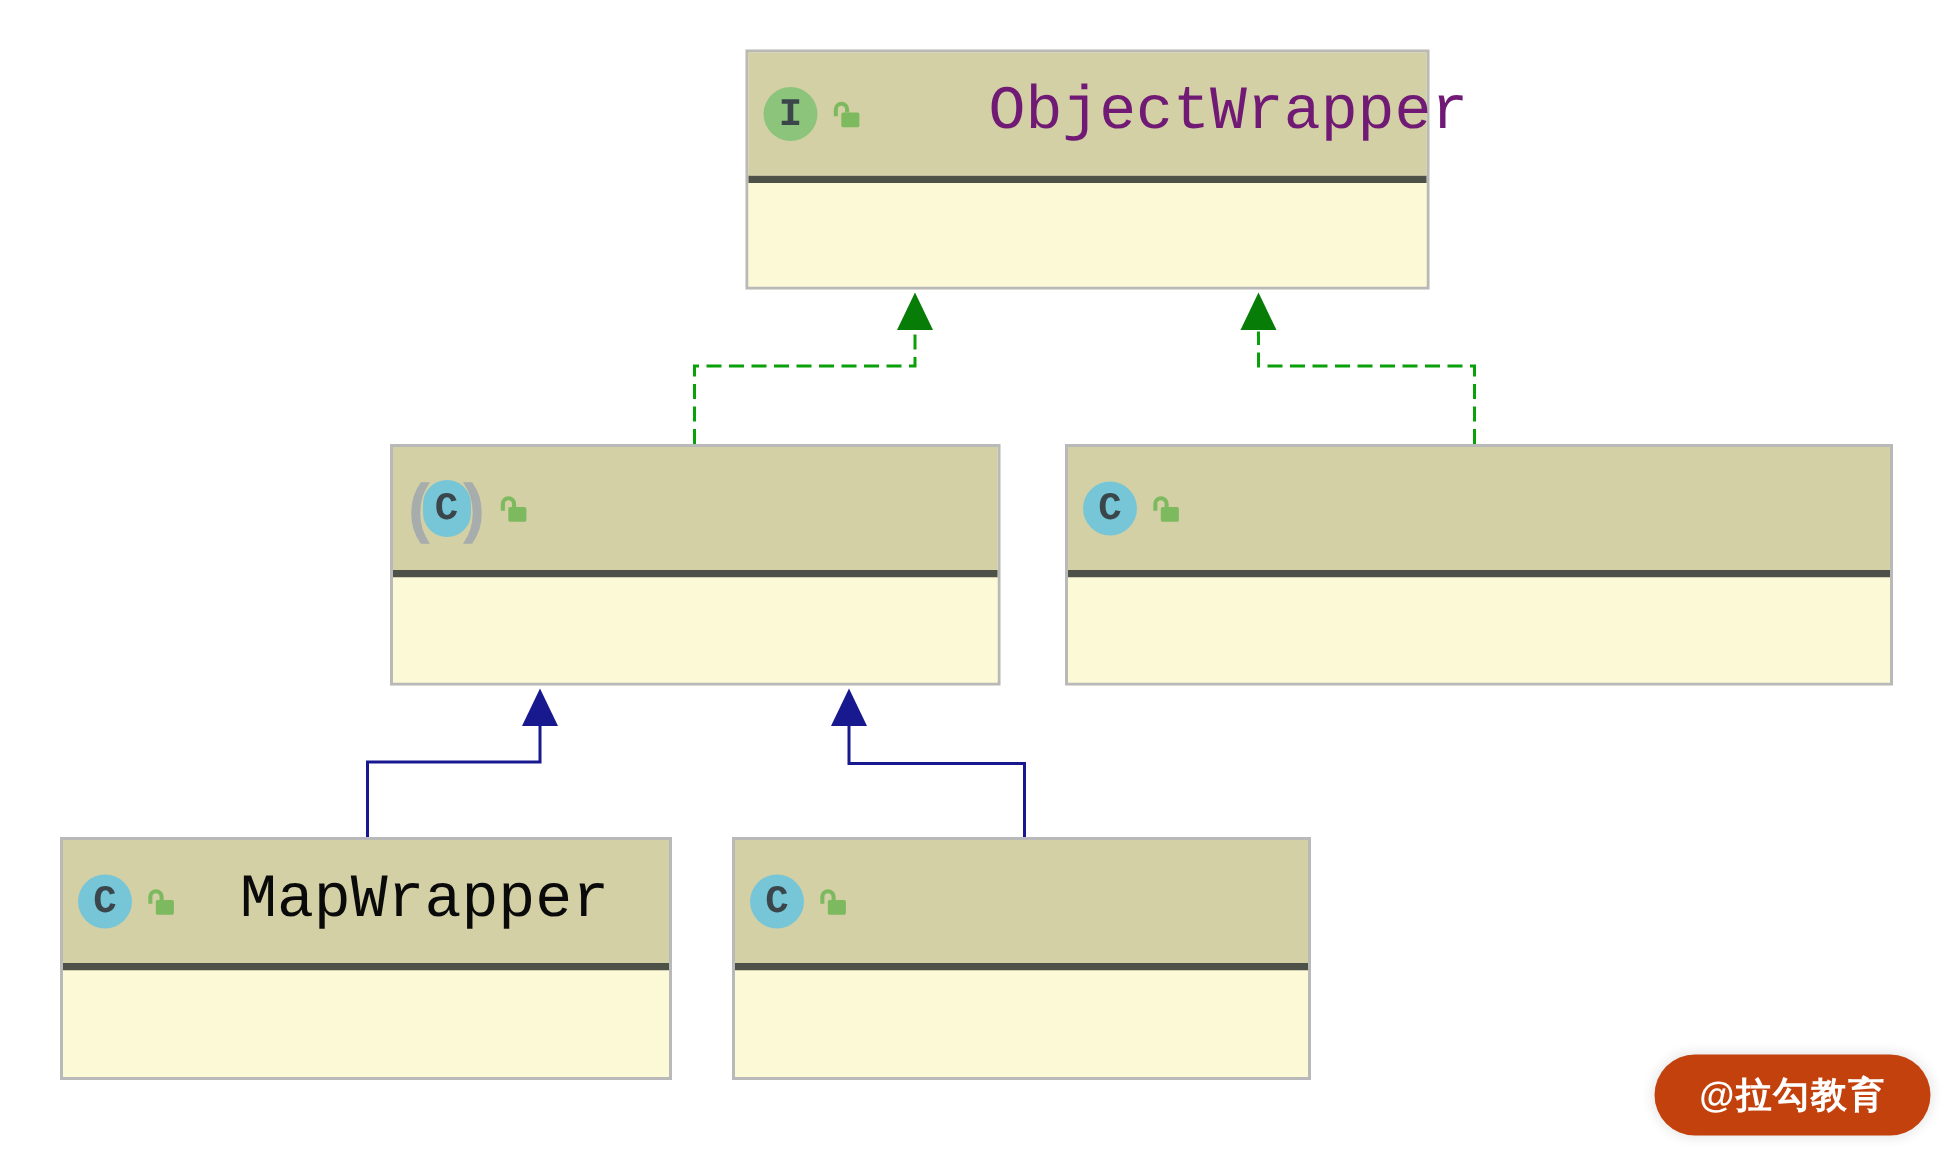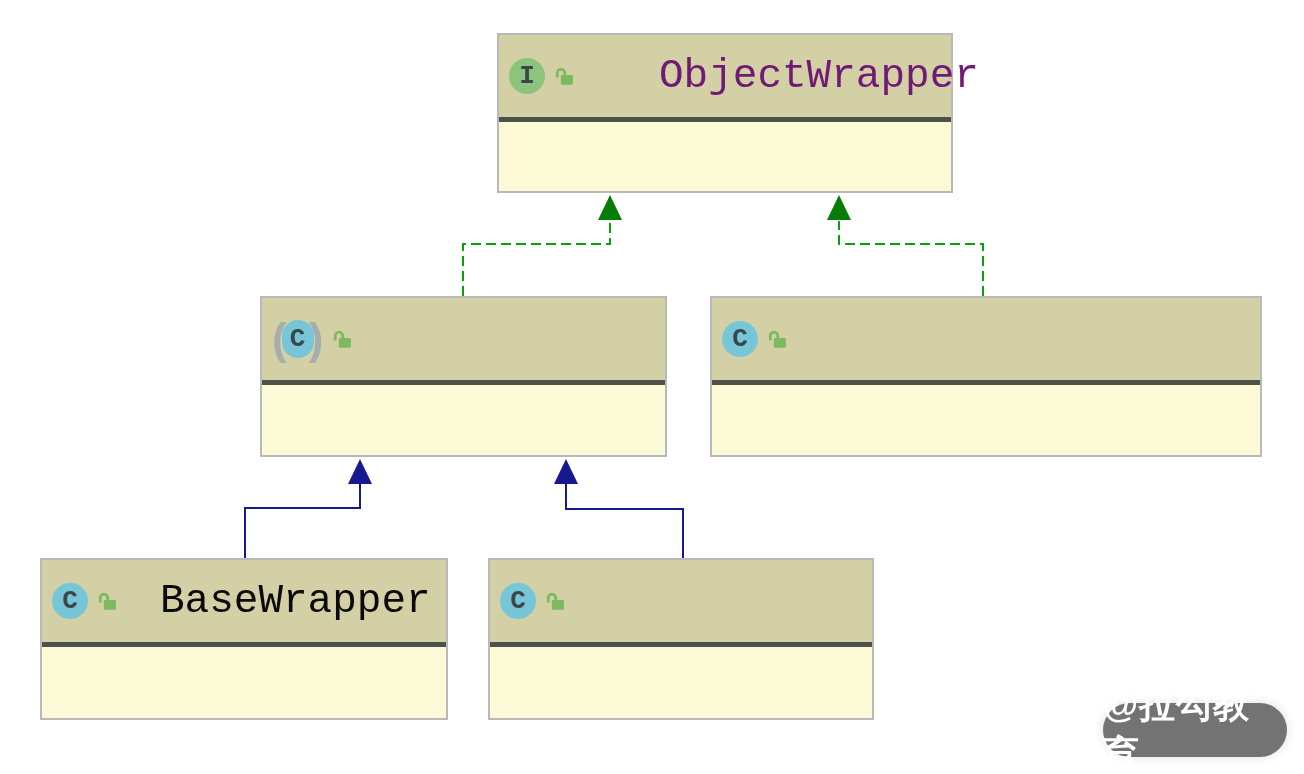--- a/index.html
+++ b/index.html
@@ -65,25 +65,25 @@
     white-space:nowrap;
     font-size:41px;line-height:1;
     color:#0a0a0a;
     letter-spacing:0;
   }
   .node.kind-interface .node-label{color:#701a75;margin-left:42px;}
   
   .watermark{
     position:absolute;left:1103px;top:703px;
     width:184px;height:54px;border-radius:27px;
-    background:#737373;
+    background:#c2410c;
     box-shadow:0 0 8px 2px #e9e9e9;
     display:flex;align-items:center;justify-content:center;
     font-family:"Liberation Sans","DejaVu Sans",sans-serif;
-    font-size:36px;font-weight:600;letter-spacing:1px;
+    font-size:24px;font-weight:600;letter-spacing:1px;
     color:#ffffff;
   }
 </style>
 </head>
 <body>
 
 <div class="canvas">
 
   <svg class="edges" viewBox="0 0 1304 774">
     <g>
@@ -173,21 +173,21 @@
               <span class="badge-letter">C</span>
             </span>
         </span>
         <span class="lock">
           <svg width="23" height="23" viewBox="0 0 22 22">
             <path d="M5 12 V7.6 a3.6 3.6 0 0 1 7.2 0 V9.6" fill="none" stroke="#7db95e" stroke-width="2.6"></path>
             <rect x="8.5" y="9.5" width="11.5" height="9.5" rx="1.2" fill="#7db95e"></rect>
           </svg>
         </span>
       </div>
-      <span class="node-label">BaseWrapper</span>
+      <span class="node-label">MapWrapper</span>
     </div>
     <div class="node-divider"></div>
     <div class="node-body"></div>
   </div>
 
   <div class="node kind-class" style="left:488px;top:558px;width:386px;height:162px">
     <div class="node-header">
       <div class="badges">
         <span class="badge-wrap">
           <span class="badge class">

